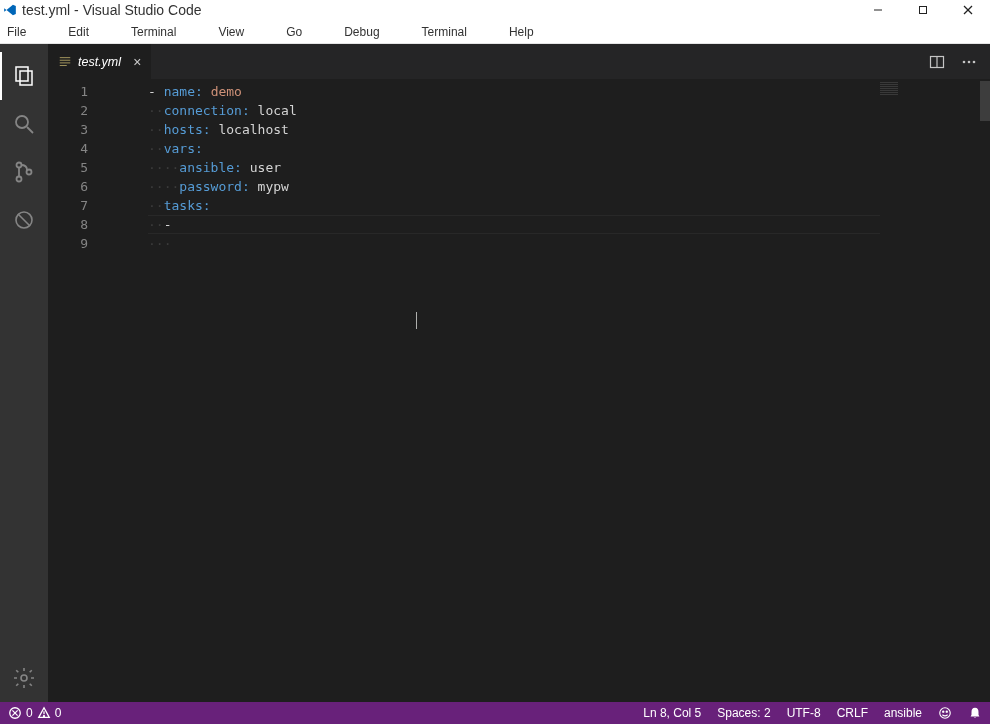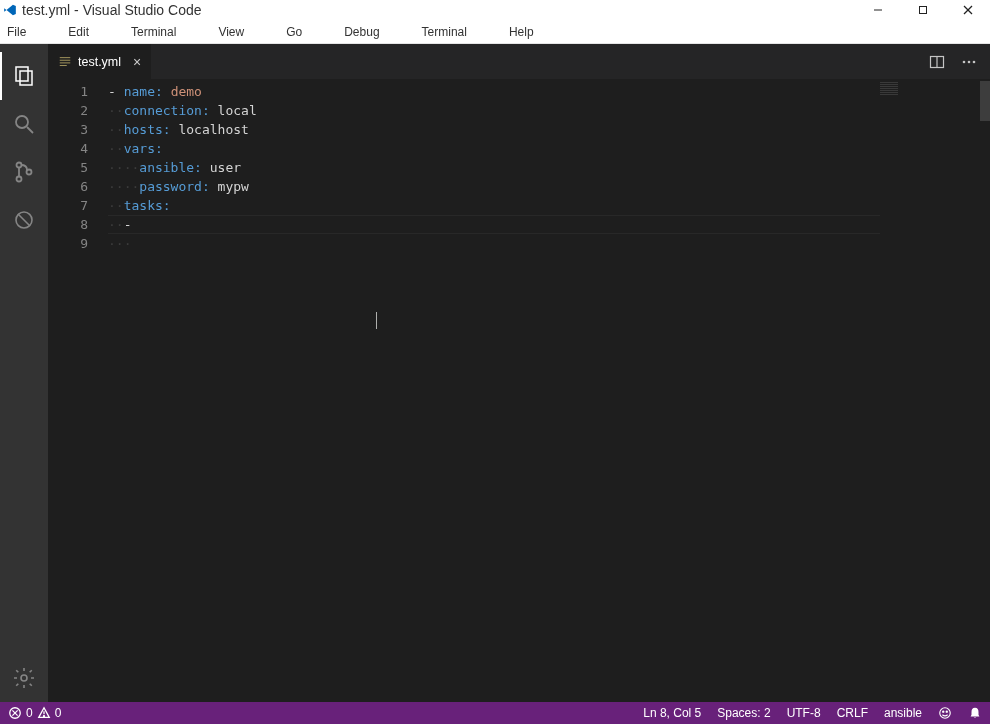--- a/index.html
+++ b/index.html
@@ -25,31 +25,31 @@
   .activitybar .act-item { width: 48px; height: 48px; display: flex; align-items: center; justify-content: center; color: #858585; }
   .activitybar .act-item.active { color: #fff; }
   .activitybar .act-item.active::before { content: ""; position: absolute; left: 0; width: 2px; height: 48px; background: #fff; }
   .activitybar { position: relative; }
   .activitybar .act-item { position: relative; }
   .activitybar .spacer { flex: 1; }
   
   
   .right-side { flex: 1; display: flex; flex-direction: column; background: #1e1e1e; }
   .tabsbar { height: 35px; background: #252526; display: flex; align-items: center; }
-  .tab { height: 35px; display: flex; align-items: center; background: #1e1e1e; padding: 0 10px; gap: 6px; font-size: 12.5px; color: #fff; }
+  .tab { height: 35px; display: flex; align-items: center; background: #1e1e1e; padding: 0 10px; gap: 6px; font-size: 12.5px; color: #fff; font-style: italic; }
   .tab .file-icon { width: 14px; height: 14px; color: #9b8f5a; }
   .tab .close { color: #ccc; font-size: 14px; padding-left: 6px; }
   .tabsbar .actions { margin-left: auto; display: flex; gap: 10px; padding-right: 10px; color: #c5c5c5; }
   .tabsbar .actions .icon-btn { width: 22px; height: 22px; display: flex; align-items: center; justify-content: center; }
   
   
   .editor { flex: 1; position: relative; display: flex; font-family: Consolas, monospace; font-size: 13px; line-height: 19px; }
   .gutter { width: 60px; text-align: right; padding-right: 20px; color: #858585; user-select: none; padding-top: 3px; }
   .gutter .ln { height: 19px; }
-  .code { flex: 1; padding-top: 3px; position: relative; }
+  .code { flex: 1; padding-top: 3px; position: relative; margin-left: 40px; }
   .code-line { height: 19px; white-space: pre; }
   .tok-dash { color: #d4d4d4; }
   .tok-key { color: #569cd6; }
   .tok-str { color: #ce9178; }
   .tok-val { color: #d4d4d4; }
   .tok-ws { color: #3b3b3b; }
   .current-line { position: absolute; left: 0; right: 110px; height: 19px; border-top: 1px solid #282828; border-bottom: 1px solid #282828; pointer-events: none; }
   .minimap-indicator { position: absolute; top: 3px; right: 92px; width: 18px; height: 14px; opacity: 0.25; background: linear-gradient(#888 1px, transparent 1px) 0 0/4px 2px; }
   .text-cursor { position: absolute; width: 1px; height: 17px; background: #aeafad; }
   .scrollbar-thumb { position: absolute; right: 0; top: 2px; width: 10px; height: 40px; background: rgba(121,121,121,.35); }

